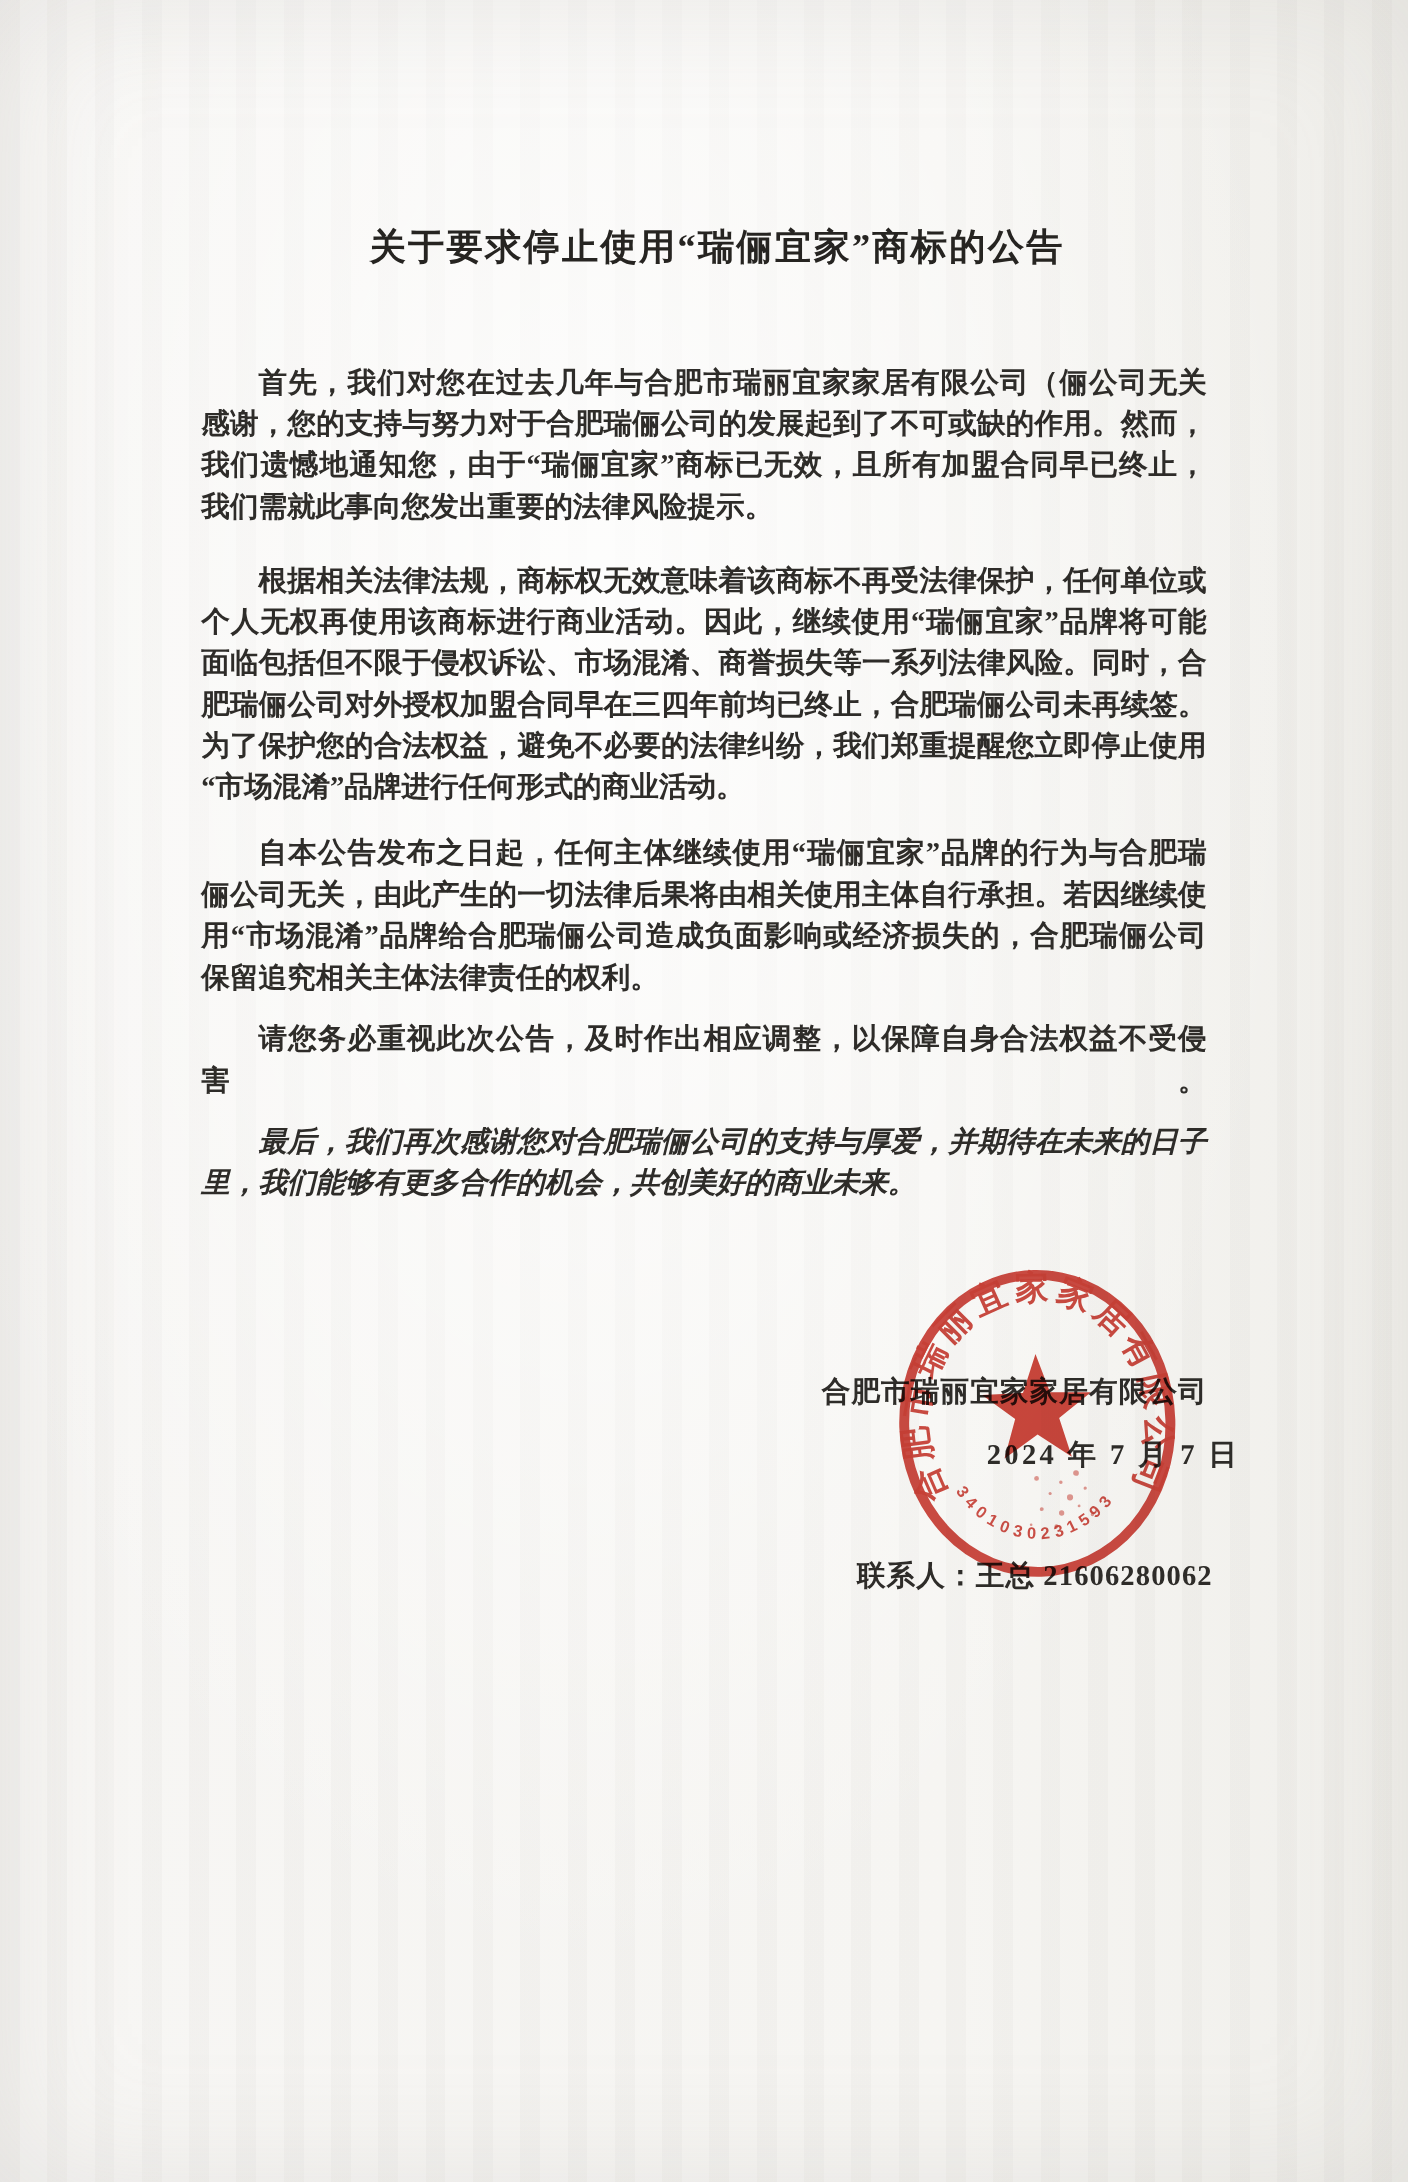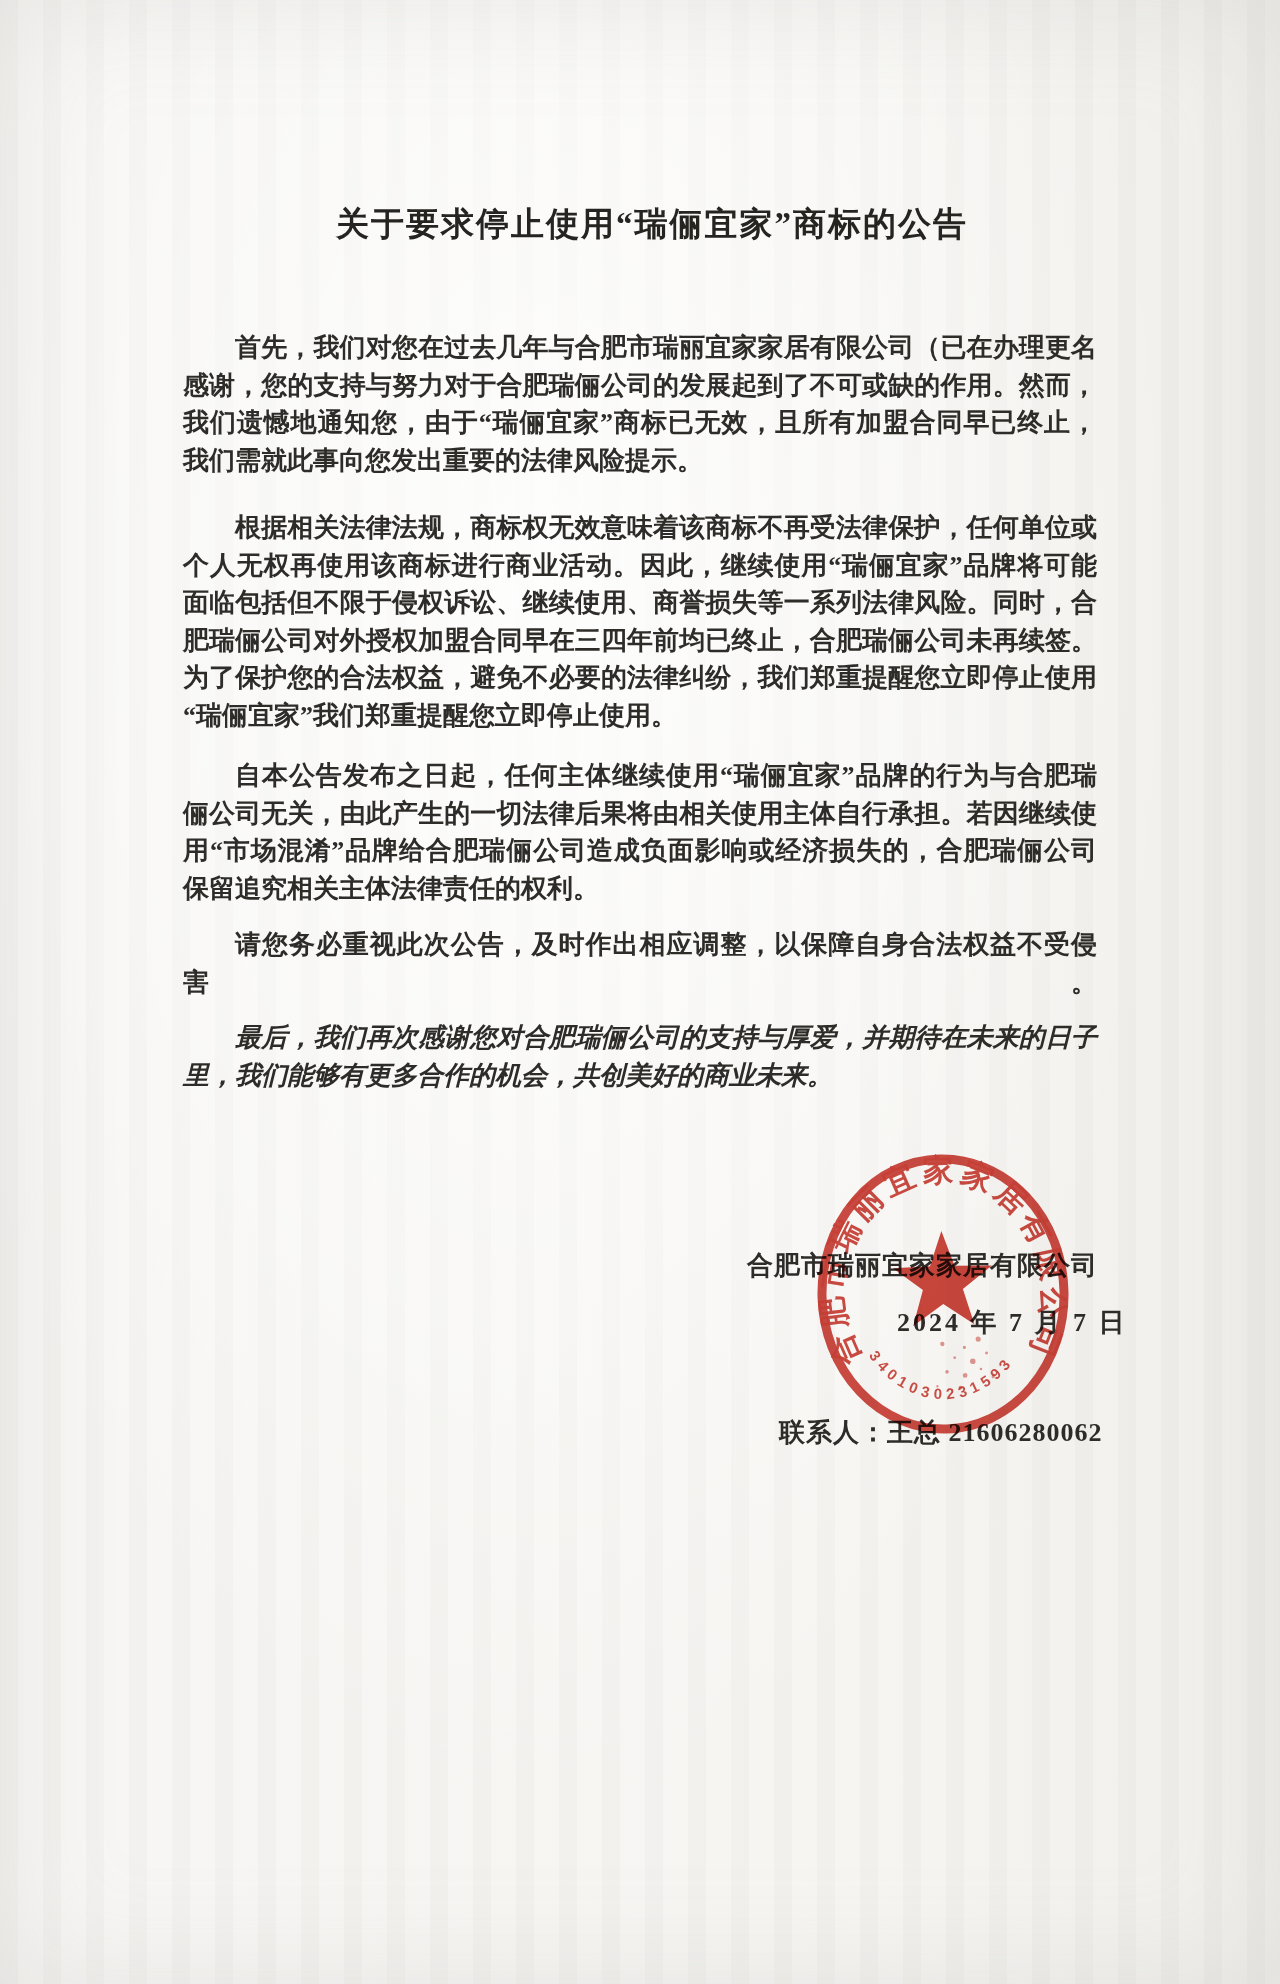--- a/index.html
+++ b/index.html
@@ -59,32 +59,32 @@
 </head>
 <body>
 
 <div class="page">
 
   <h1 class="title">关于要求停止使用“瑞俪宜家”商标的公告</h1>
 
   <div class="body-text">
     <div id="paragraphs">
         <div class="para">
-          <span class="ln first">首先，我们对您在过去几年与合肥市瑞丽宜家家居有限公司（已在办理更名</span>
+          <span class="ln first">首先，我们对您在过去几年与合肥市瑞丽宜家家居有限公司（俪公司无关</span>
           <span class="ln">感谢，您的支持与努力对于合肥瑞俪公司的发展起到了不可或缺的作用。然而，</span>
           <span class="ln">我们遗憾地通知您，由于“瑞俪宜家”商标已无效，且所有加盟合同早已终止，</span>
           <span class="ln last">我们需就此事向您发出重要的法律风险提示。</span>
         </div>
         <div class="para">
           <span class="ln first">根据相关法律法规，商标权无效意味着该商标不再受法律保护，任何单位或</span>
           <span class="ln">个人无权再使用该商标进行商业活动。因此，继续使用“瑞俪宜家”品牌将可能</span>
-          <span class="ln">面临包括但不限于侵权诉讼、继续使用、商誉损失等一系列法律风险。同时，合</span>
+          <span class="ln">面临包括但不限于侵权诉讼、市场混淆、商誉损失等一系列法律风险。同时，合</span>
           <span class="ln">肥瑞俪公司对外授权加盟合同早在三四年前均已终止，合肥瑞俪公司未再续签。</span>
           <span class="ln">为了保护您的合法权益，避免不必要的法律纠纷，我们郑重提醒您立即停止使用</span>
-          <span class="ln last">“瑞俪宜家”我们郑重提醒您立即停止使用。</span>
+          <span class="ln last">“市场混淆”品牌进行任何形式的商业活动。</span>
         </div>
         <div class="para">
           <span class="ln first">自本公告发布之日起，任何主体继续使用“瑞俪宜家”品牌的行为与合肥瑞</span>
           <span class="ln">俪公司无关，由此产生的一切法律后果将由相关使用主体自行承担。若因继续使</span>
           <span class="ln">用“市场混淆”品牌给合肥瑞俪公司造成负面影响或经济损失的，合肥瑞俪公司</span>
           <span class="ln last">保留追究相关主体法律责任的权利。</span>
         </div>
         <div class="para">
           <span class="ln first">请您务必重视此次公告，及时作出相应调整，以保障自身合法权益不受侵害。</span>
         </div>

